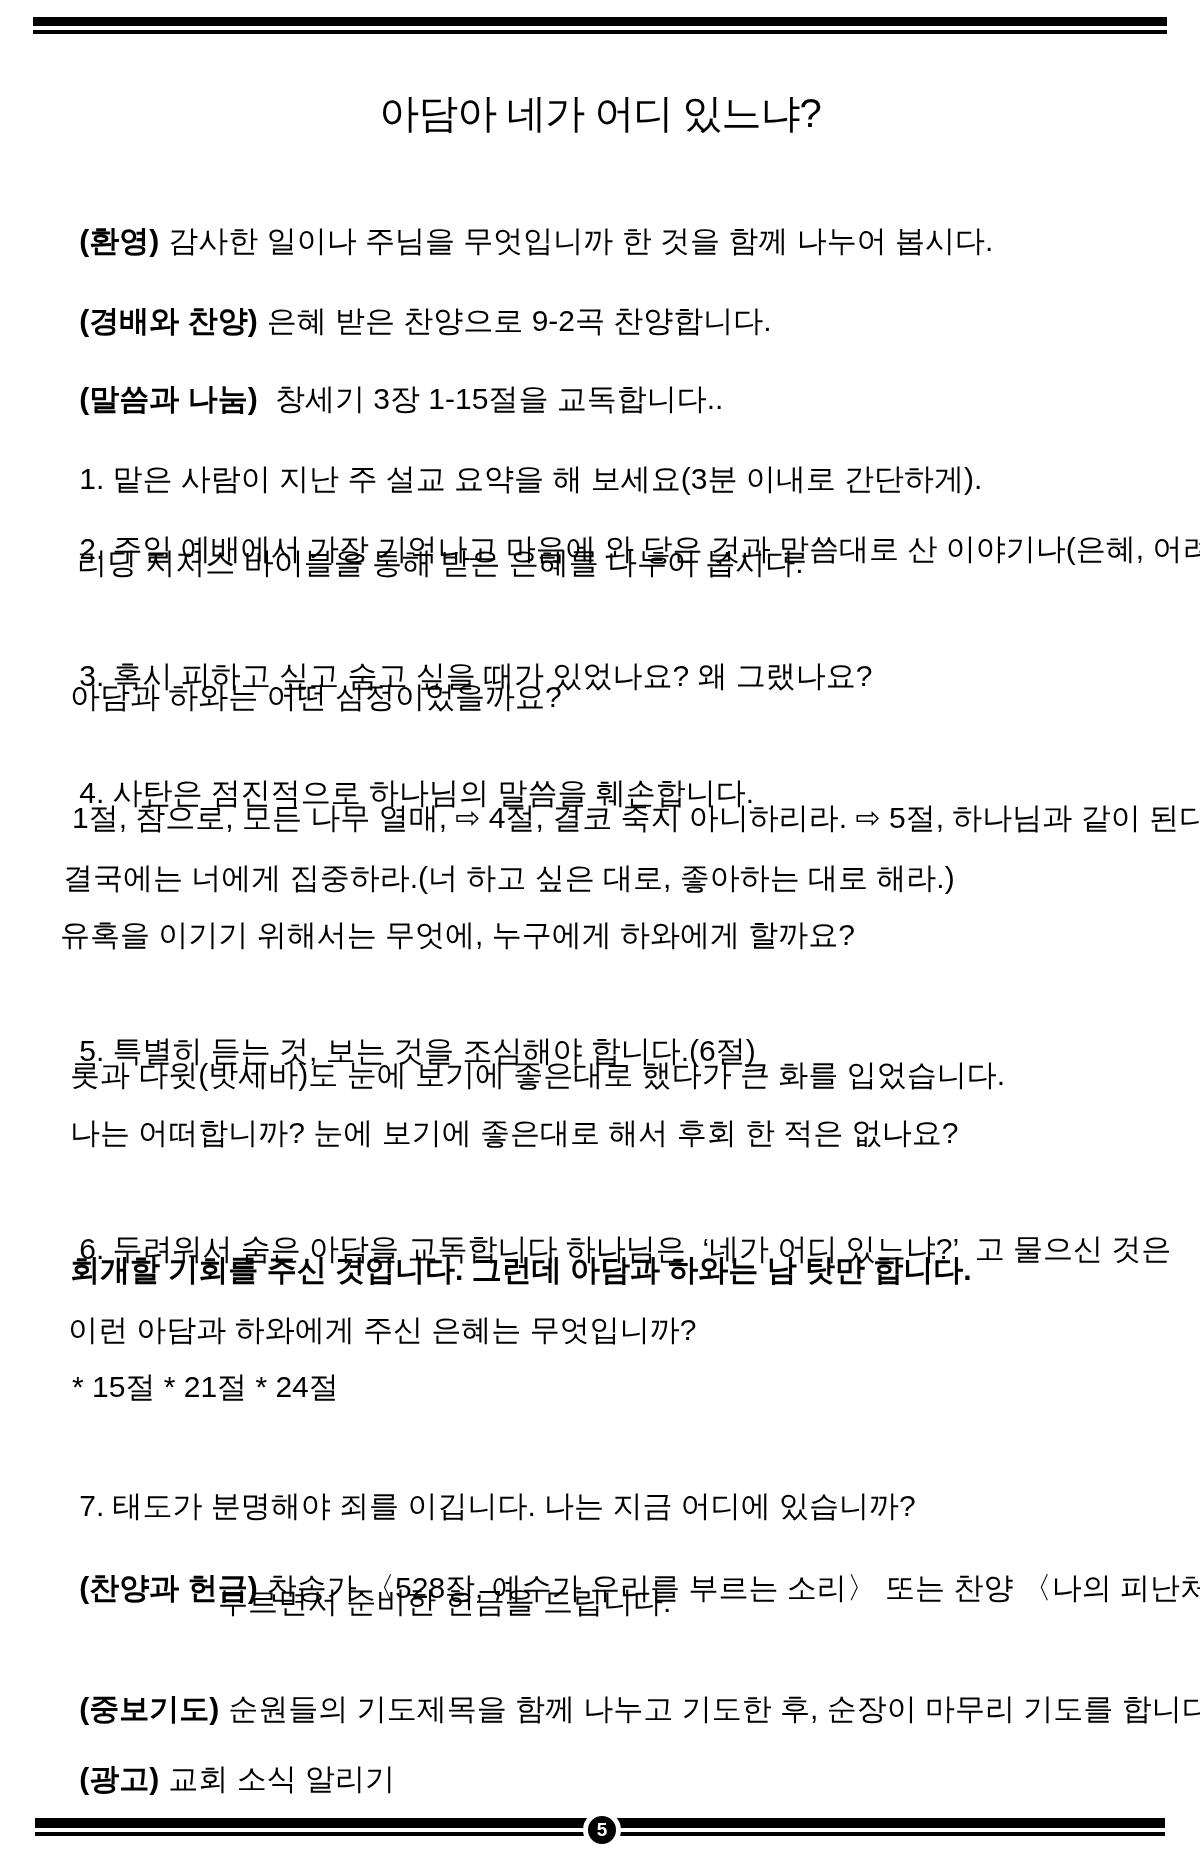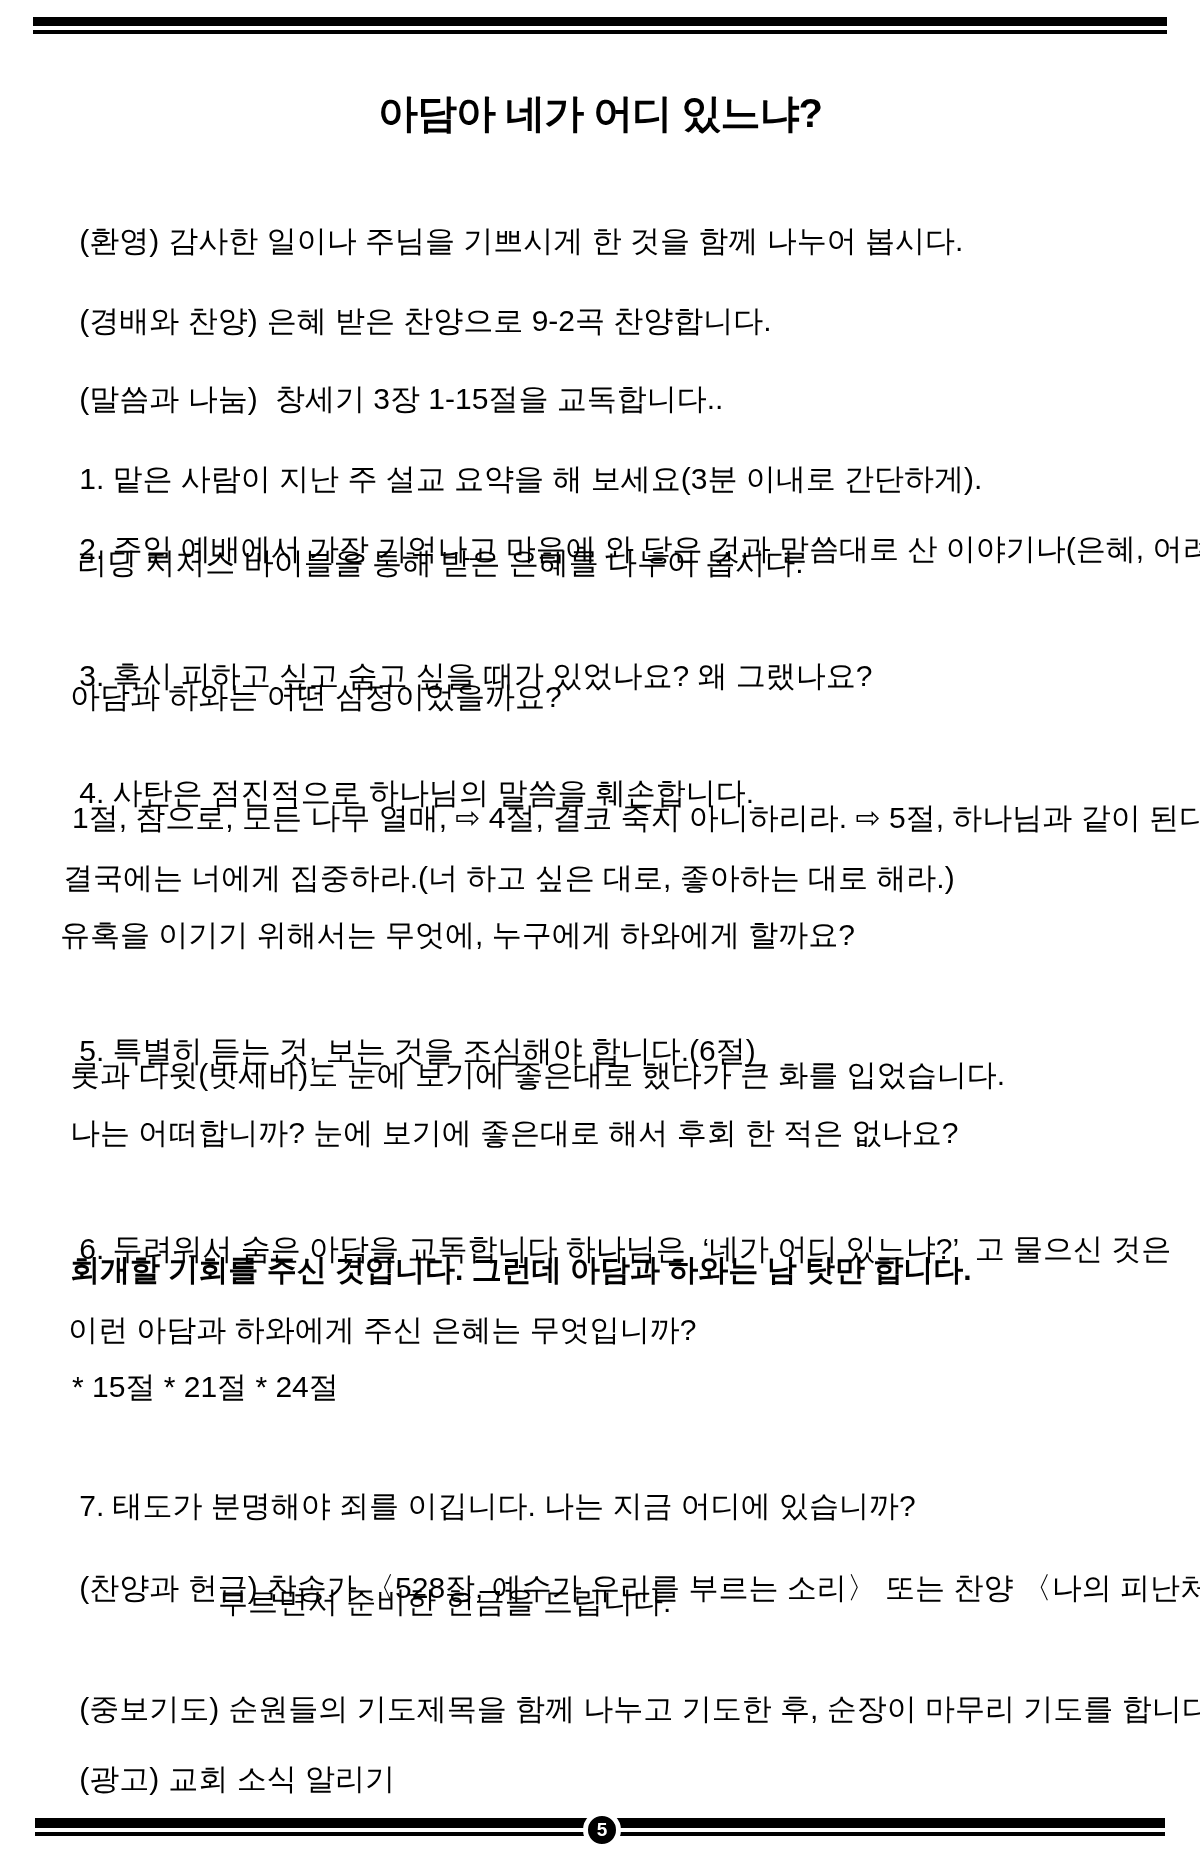--- a/index.html
+++ b/index.html
@@ -13,30 +13,30 @@
     overflow: hidden;
   }
   .bar { position: absolute; background: #000000; z-index: 1; }
   .line {
     position: absolute;
     font-size: 30px;
     line-height: 36px;
     white-space: pre;
     letter-spacing: 0px;
   }
-  .lbl { font-weight: normal; margin-right: 9px; }
+  .lbl { font-weight: bold; margin-right: 9px; }
   .num { margin-right: 8px; }
   .title {
     position: absolute;
     top: 86px;
     left: 0;
     width: 100%;
     text-align: center;
     font-size: 40px;
-    font-weight: bold;
+    font-weight: normal;
     letter-spacing: -1px;
     white-space: pre;
   }
   .page-num {
     position: absolute;
     left: 583px;
     top: 1811px;
     width: 28px;
     height: 28px;
     border-radius: 50%;
@@ -55,21 +55,21 @@
 <body>
 
 <div class="page">
 
   <div class="bar" style="left:33px; right:33px; top:17px; height:9px;"></div>
   <div class="bar" style="left:33px; right:33px; top:30px; height:4px;"></div>
 
   <div class="title">아담아 네가 어디 있느냐?</div>
 
   <div class="line" style="top:187px; left:46px;">
-    <span class="lbl">(환영)</span><span>감사한 일이나 주님을 기쁘시게 한 것을 함께 나누어 봅시다.</span>
+    <span class="lbl">(환영)</span><span>감사한 일이나 주님을 무엇입니까 한 것을 함께 나누어 봅시다.</span>
   </div>
   <div class="line" style="top:267px; left:46px;">
     <span class="lbl">(경배와 찬양)</span><span>은혜 받은 찬양으로 9-2곡 찬양합니다.</span>
   </div>
   <div class="line" style="top:345px; left:46px;">
     <span class="lbl">(말씀과 나눔)</span><span> 창세기 3장 1-15절을 교독합니다..</span>
   </div>
 
   <div class="line" style="top:425px; left:46px;">
     <span class="num">1.</span><span>맡은 사람이 지난 주 설교 요약을 해 보세요(3분 이내로 간단하게).</span>

